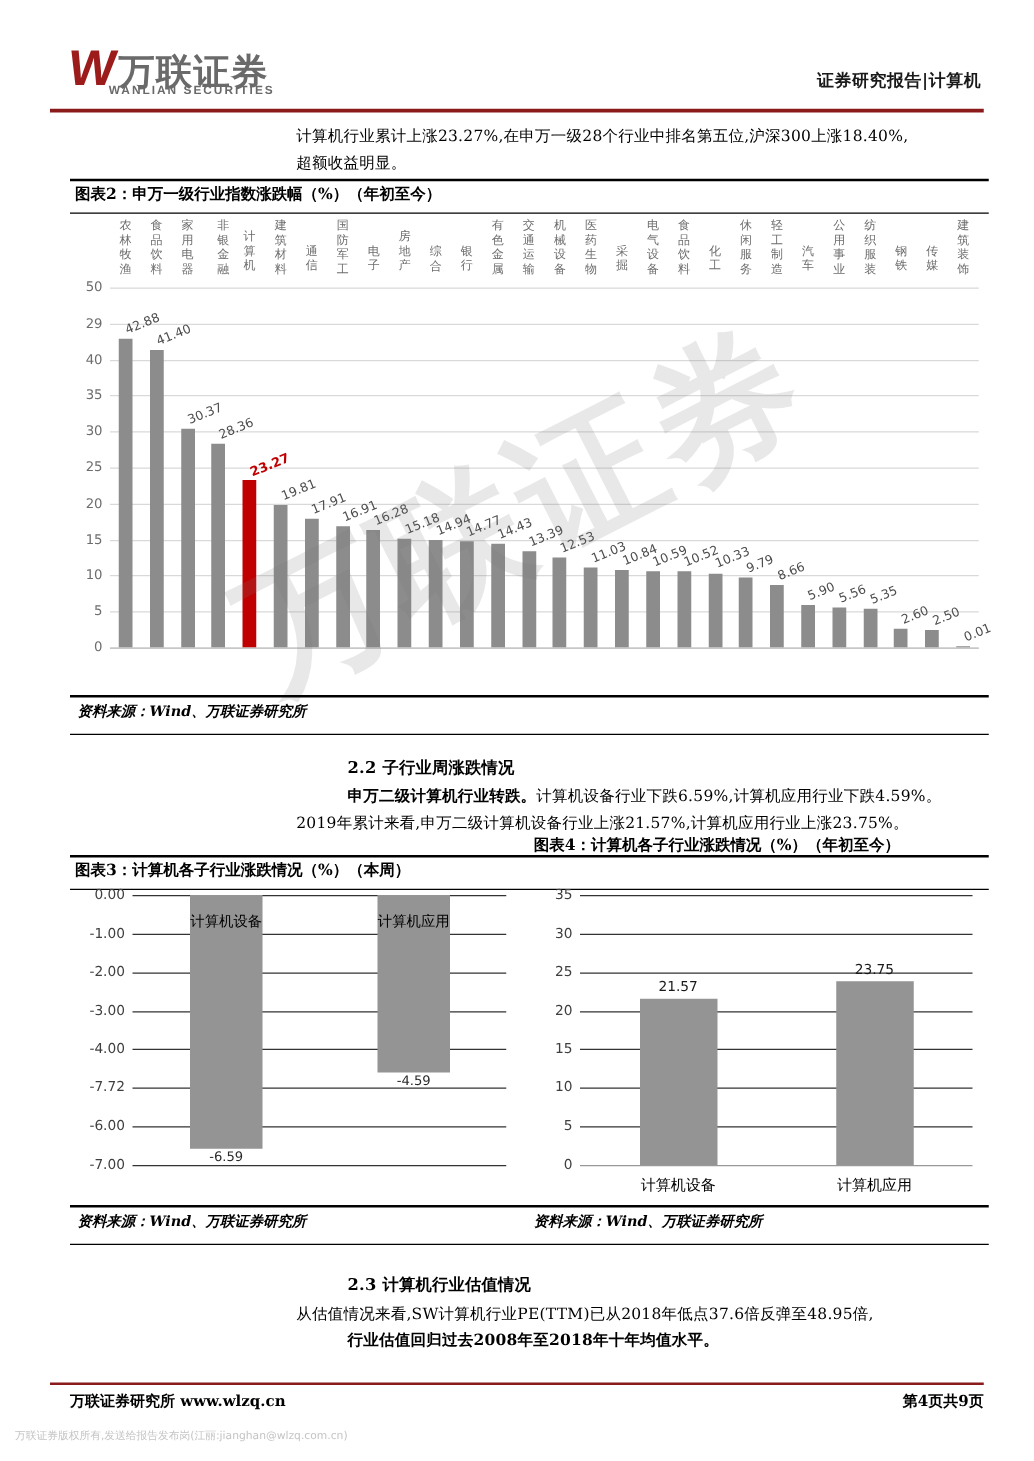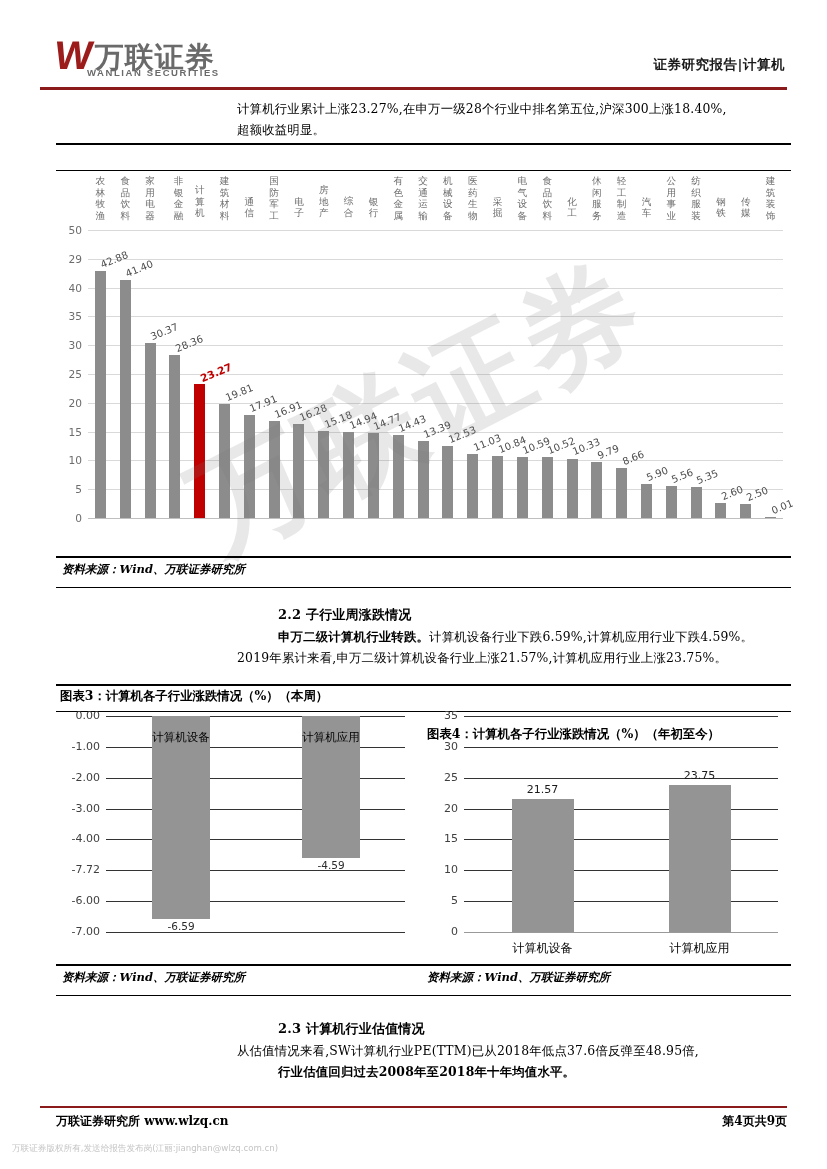--- a/index.html
+++ b/index.html
@@ -84,20 +84,21 @@
     <div class="hdr-right">证券研究报告|计算机</div>
     <div class="hdr-rule"></div>
   </div>
 
   <div class="para" style="left:237px;top:98px;width:550px;">
     <div>计算机行业累计上涨23.27%,在申万一级28个行业中排名第五位,沪深300上涨18.40%,</div>
     <div>超额收益明显。</div>
   </div>
 
   <div class="rule-thick" style="left:56px;top:143px;width:735px;"></div>
+  <div class="figtitle" style="left:60px;top:147px;">图表2：申万一级行业指数涨跌幅（%）（年初至今）</div>
   <div class="rule-thin" style="left:56px;top:170px;width:735px;"></div>
 
   <div class="chart2">
     <div class="c2-cats" id="c2cats">
         <div class="c2-cat" style="left: 37.9107px; top: 0px;">农林牧渔</div>
         <div class="c2-cat" style="left: 62.7321px; top: 0px;">食品饮料</div>
         <div class="c2-cat" style="left: 87.5536px; top: 0px;">家用电器</div>
         <div class="c2-cat" style="left: 116px; top: 0px; text-align: center;">非银金融</div>
         <div class="c2-cat" style="left: 137.196px; top: 9.2px;">计算机</div>
         <div class="c2-cat" style="left: 162.018px; top: 0px;">建筑材料</div>
@@ -222,21 +223,21 @@
   <div class="para bold" style="left:237px;top:604px;font-size:13px;">2.2 子行业周涨跌情况</div>
   <div class="para" style="left:237px;top:626px;width:552px;">
     <div>
       <span class="bold">申万二级计算机行业转跌。</span><span>计算机设备行业下跌6.59%,计算机应用行业下跌4.59%。</span>
     </div>
     <div>2019年累计来看,申万二级计算机设备行业上涨21.57%,计算机应用行业上涨23.75%。</div>
   </div>
 
   <div class="rule-thick" style="left:56px;top:684px;width:735px;"></div>
   <div class="figtitle" style="left:60px;top:688px;">图表3：计算机各子行业涨跌情况（%）（本周）</div>
-  <div class="figtitle" style="left:427px;top:726px;">图表4：计算机各子行业涨跌情况（%）（年初至今）</div>
+  <div class="figtitle" style="left:427px;top:668px;">图表4：计算机各子行业涨跌情况（%）（年初至今）</div>
   <div class="rule-thin" style="left:56px;top:711px;width:735px;"></div>
 
   <div class="chart3">
     <div id="c3y">
         <div class="c3-y" style="top: 0px;">0.00</div>
         <div class="c3-y" style="top: 30.8571px;">-1.00</div>
         <div class="c3-y" style="top: 61.7143px;">-2.00</div>
         <div class="c3-y" style="top: 92.5714px;">-3.00</div>
         <div class="c3-y" style="top: 123.429px;">-4.00</div>
         <div class="c3-y" style="top: 154.286px;">-7.72</div>

